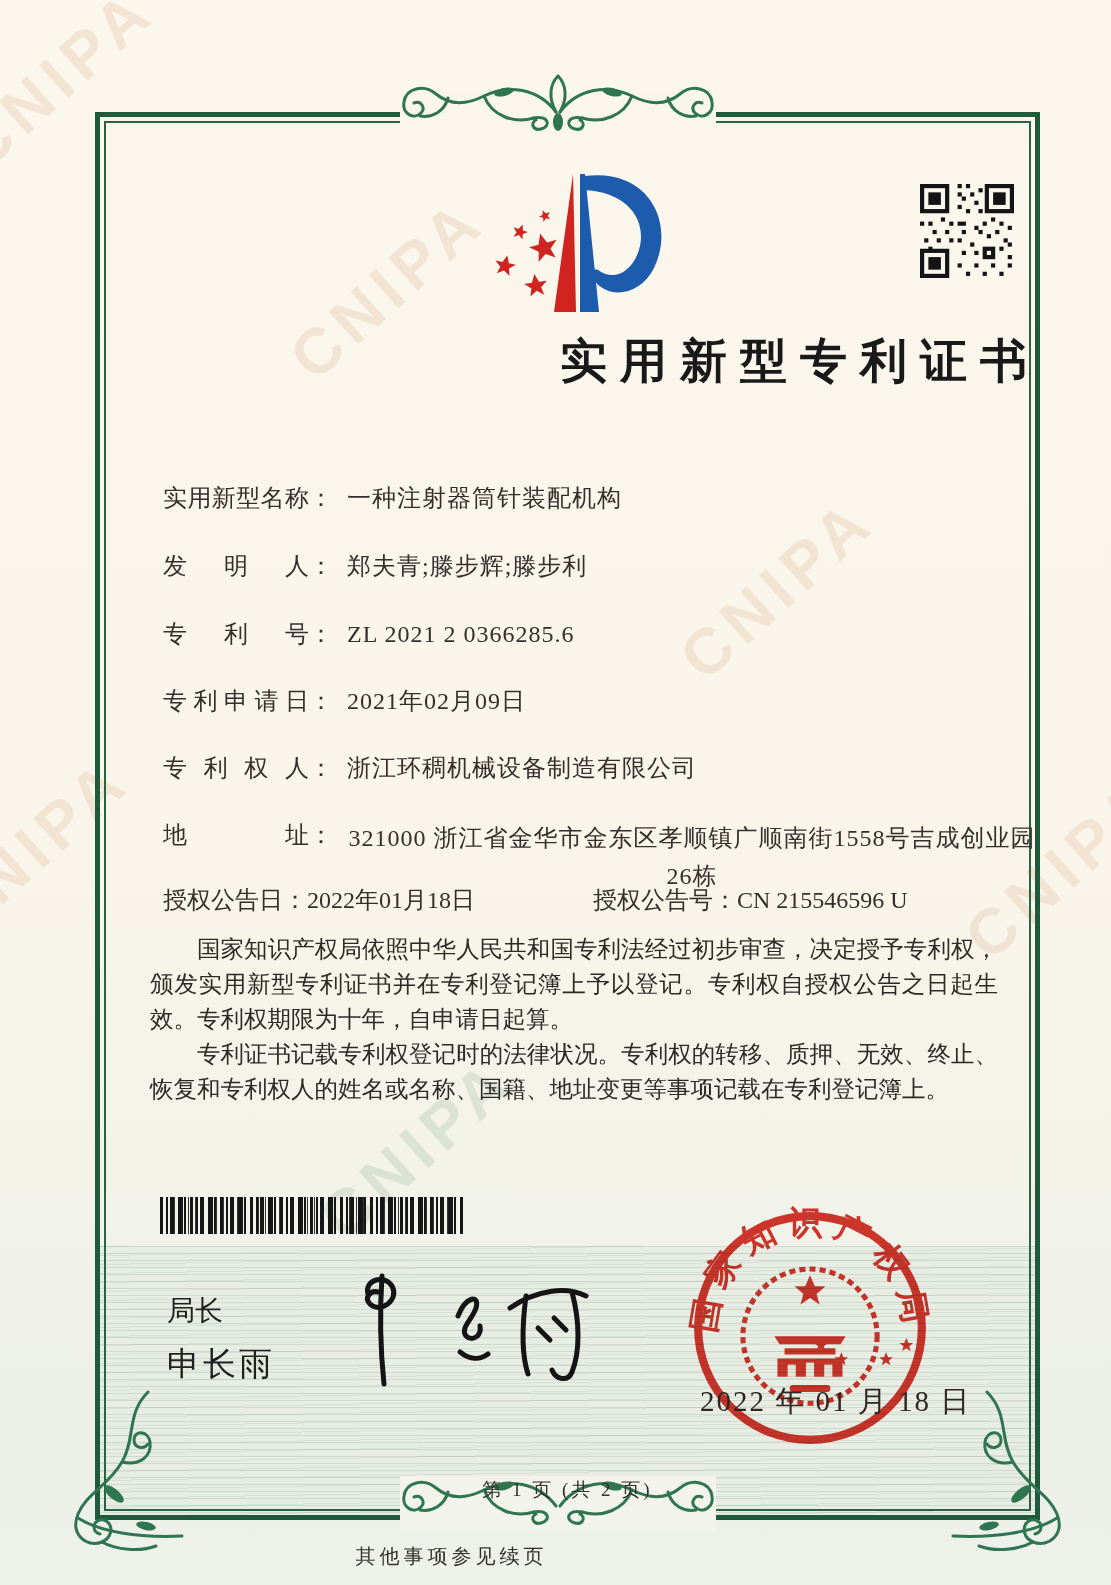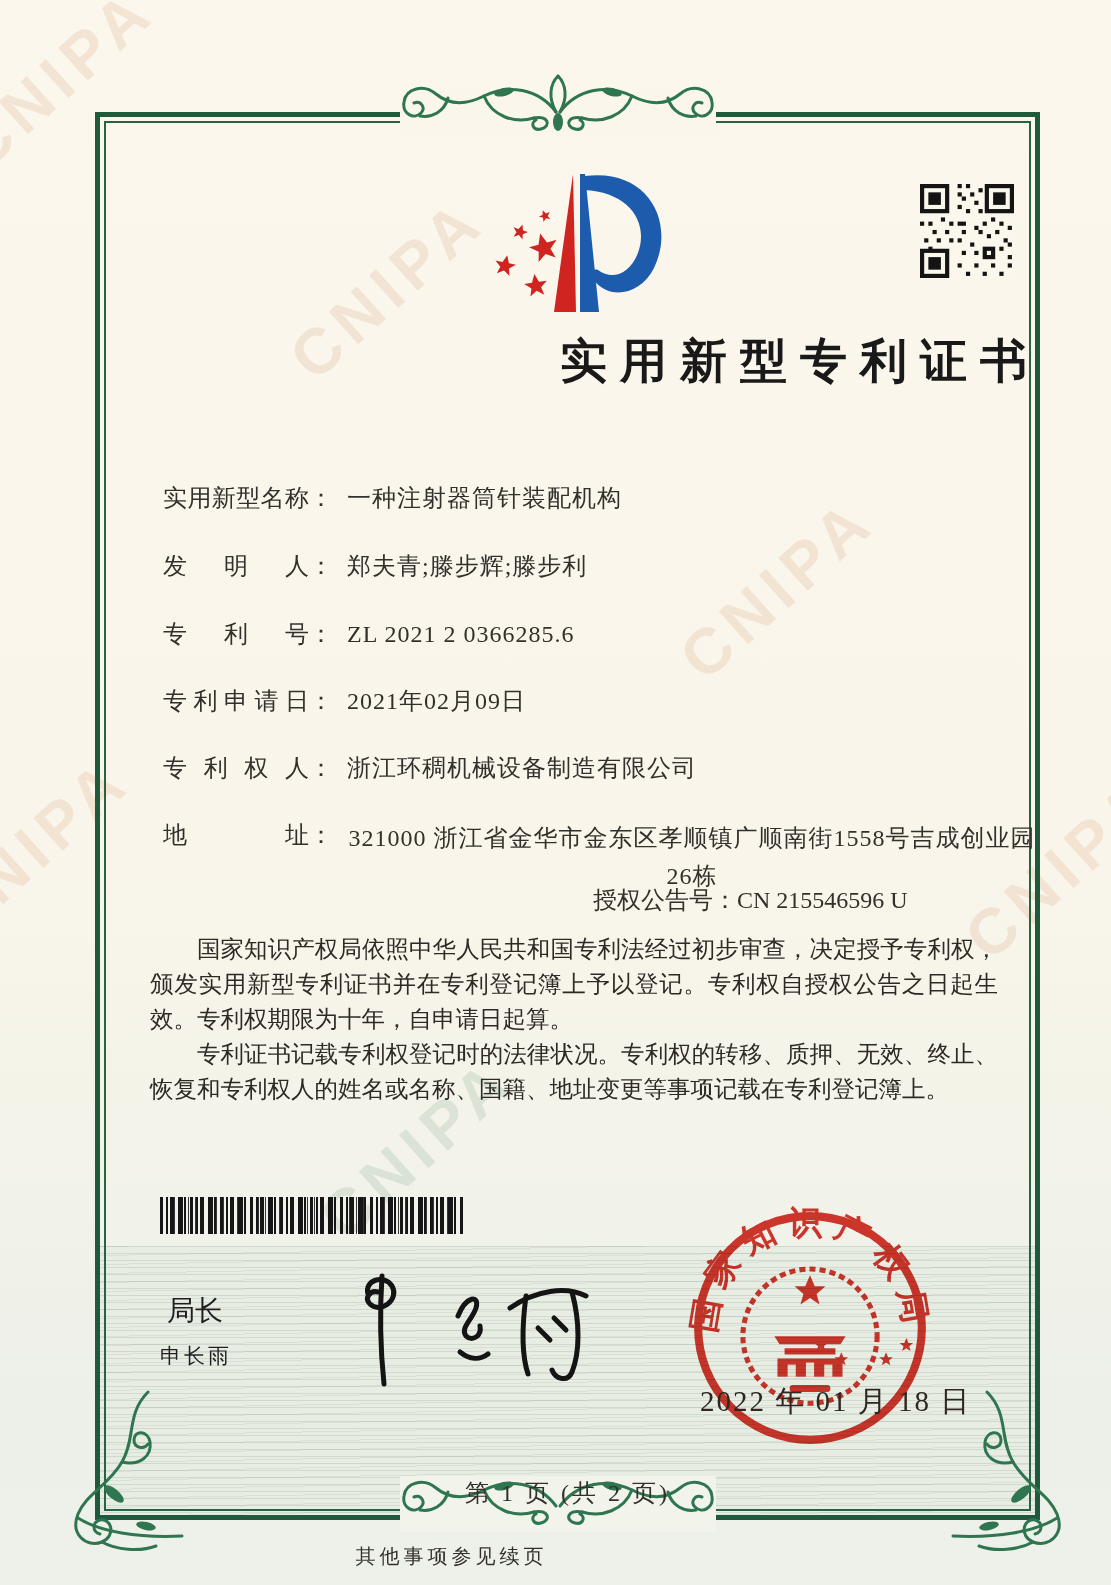--- a/index.html
+++ b/index.html
@@ -54,30 +54,30 @@
              line-height:35px;color:#2d2a26;text-align:justify;}
   .body-text p{margin:0;text-indent:2em;}
   
   .barcode{position:absolute;left:160px;top:1197px;width:303px;height:37px;z-index:3;
     background-image:repeating-linear-gradient(90deg,#161616 0 2px,transparent 2px 6px),
                      repeating-linear-gradient(90deg,#161616 0 3px,transparent 3px 10px),
                      repeating-linear-gradient(90deg,rgba(22,22,22,.85) 0 1px,transparent 1px 7px);}
   
   .officer-title{position:absolute;left:167px;top:1292px;font-size:28px;z-index:3;color:#1f1f1f;
                  font-family:"Liberation Sans","DejaVu Sans",sans-serif;}
-  .officer-name{position:absolute;left:160px;top:1342px;font-size:21px;z-index:3;color:#1f1f1f;
+  .officer-name{position:absolute;left:167px;top:1342px;font-size:33px;z-index:3;color:#1f1f1f;
                 font-family:"Liberation Sans","DejaVu Sans",sans-serif;letter-spacing:3px;}
   .sig{position:absolute;left:340px;top:1256px;z-index:3;}
   
   .seal{position:absolute;left:688px;top:1206px;z-index:4;mix-blend-mode:multiply;opacity:.93;}
   .seal-date{position:absolute;left:700px;top:1382px;width:240px;text-align:center;z-index:5;
              font-size:29px;color:#2e2620;letter-spacing:2px;white-space:nowrap;}
   
   .page-info{position:absolute;left:95px;top:1477px;width:945px;text-align:center;z-index:3;
-             font-size:24px;letter-spacing:3px;color:#33302c;}
+             font-size:19px;letter-spacing:3px;color:#33302c;}
   .note{position:absolute;left:0;top:1543px;width:903px;text-align:center;z-index:3;
         font-size:20px;letter-spacing:4px;color:#33302c;}
 </style>
 </head>
 <body>
 
 <div class="page">
 
   <div class="wm pink wm1">CNIPA</div>
   <div class="wm pink wm2">CNIPA</div>
@@ -252,20 +252,21 @@
     </div>
     <div class="frow r5">
       <span class="flabel">专利权人</span><span class="fcolon">：</span><span class="fval">浙江环稠机械设备制造有限公司</span>
     </div>
     <div class="frow r6 addr">
       <span class="flabel">地址</span><span class="fcolon">：</span><span class="fval">321000 浙江省金华市金东区孝顺镇广顺南街1558号吉成创业园26栋</span>
     </div>
   </div>
 
   <div class="grant">
+    <span><span>授权公告日</span><span>：</span><span>2022年01月18日</span></span>
     <span class="g2"><span>授权公告号</span><span>：</span><span>CN 215546596 U</span></span>
   </div>
 
   <div class="body-text">
     <p>国家知识产权局依照中华人民共和国专利法经过初步审查，决定授予专利权，颁发实用新型专利证书并在专利登记簿上予以登记。专利权自授权公告之日起生效。专利权期限为十年，自申请日起算。</p>
     <p>专利证书记载专利权登记时的法律状况。专利权的转移、质押、无效、终止、恢复和专利权人的姓名或名称、国籍、地址变更等事项记载在专利登记簿上。</p>
   </div>
 
   <div class="barcode"></div>
 

